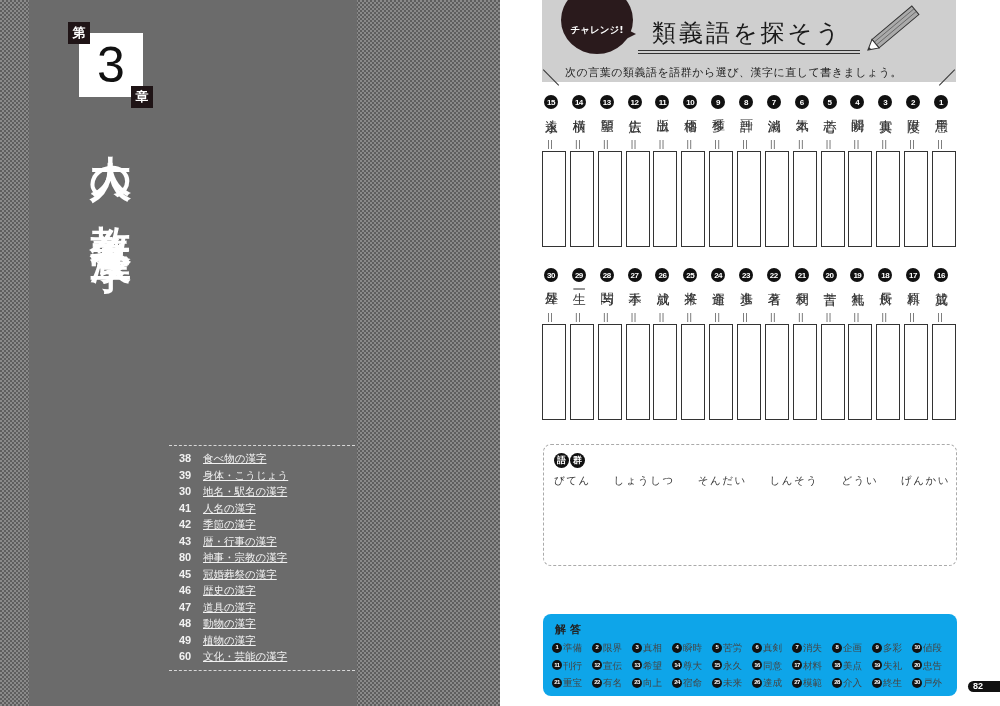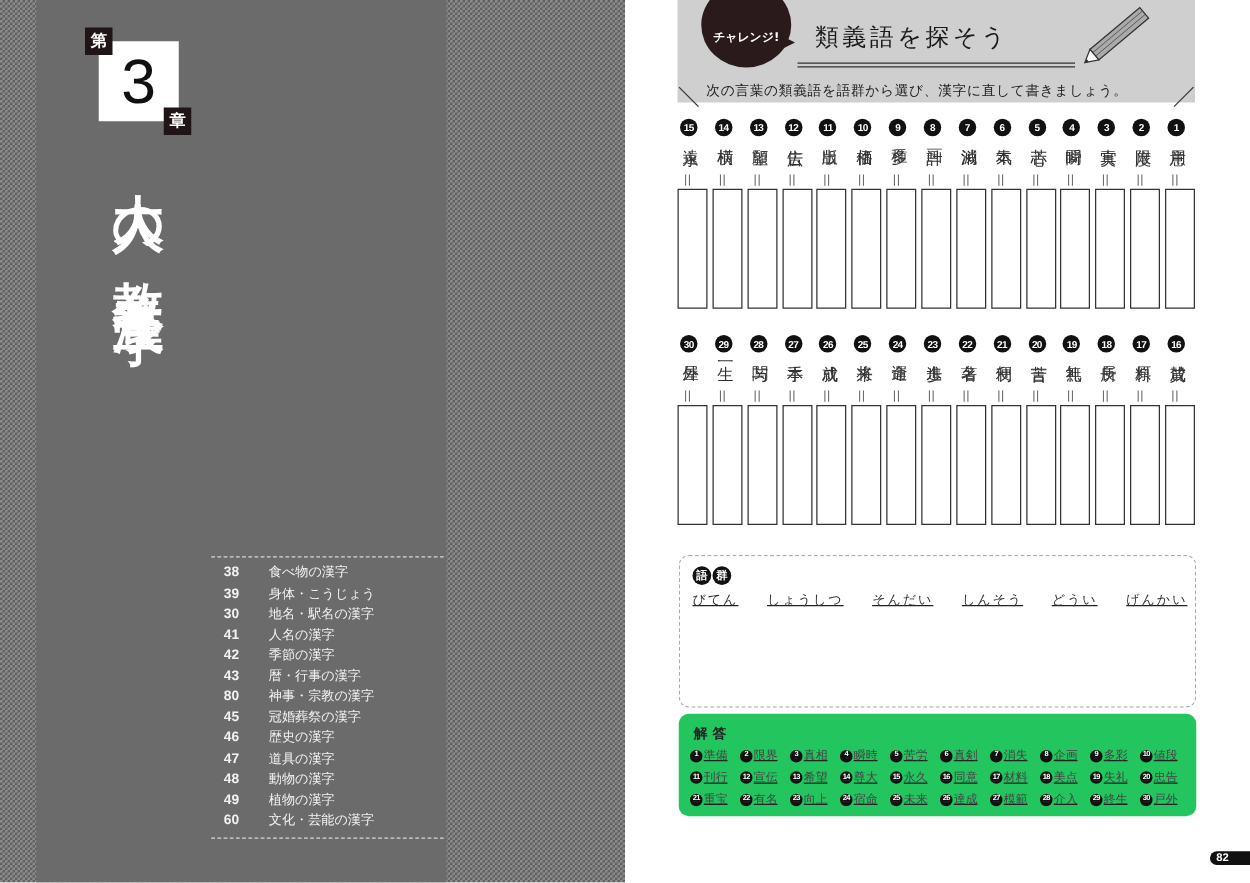--- a/index.html
+++ b/index.html
@@ -38,21 +38,21 @@
     color: #fff; font-weight: bold; font-size: 41px; line-height: 49px;
     writing-mode: vertical-rl; letter-spacing: 8px;
   }
   .toc-dash {
     position: absolute; left: 140px; width: 186px; height: 0;
     border-top: 1px dashed #d8d8d8;
   }
   .toc-list { position: absolute; left: 150px; top: 450px; list-style: none; }
   .toc-item { height: 16.5px; line-height: 16.5px; color: #f2f2f2; font-size: 10.5px; white-space: nowrap; }
   .toc-num { display: inline-block; width: 17px; font-weight: bold; font-family: "Liberation Sans", sans-serif; font-size: 11px; }
-  .toc-label { margin-left: 19px; }
+  .toc-label { margin-left: 7px; text-decoration: underline; }
 
   
   .right-page { position: absolute; left: 500px; top: 0; width: 500px; height: 706px; background: #fff; }
   .header-band {
     position: absolute; left: 42px; top: 0; width: 414px; height: 82px; background: #cfcfcf;
   }
   .corner-line { position: absolute; width: 22px; height: 1px; background: #333; }
   .corner-line.left { left: 540px; top: 77px; transform: rotate(45deg); }
   .corner-line.right { left: 936px; top: 77px; transform: rotate(-45deg); }
   .bubble-circle {
@@ -62,21 +62,21 @@
   .bubble-tail {
     position: absolute; left: 620px; top: 26px; width: 0; height: 0;
     border-top: 8px solid transparent; border-bottom: 8px solid transparent;
     border-left: 16px solid #2a1a1c;
   }
   .bubble-text {
     position: absolute; left: 563px; top: 24px; width: 68px; text-align: center;
     color: #fff; font-weight: bold; font-size: 9.5px; white-space: nowrap;
   }
   .page-title {
-    position: absolute; left: 652px; top: 17px; font-size: 19px; color: #1a1a1a;
+    position: absolute; left: 652px; top: 17px; font-size: 24px; color: #1a1a1a;
     letter-spacing: 3px; white-space: nowrap; font-family: "DejaVu Serif", serif;
   }
   .title-underline { position: absolute; left: 638px; width: 222px; height: 1px; background: #333; }
   .pencil-icon { position: absolute; left: 860px; top: 0; width: 70px; height: 56px; }
   .instruction {
     position: absolute; left: 565px; top: 65px; width: 360px; font-size: 11px; color: #222;
     white-space: nowrap; letter-spacing: 0.5px;
   }
 
   .q-row { position: absolute; left: 540px; width: 418px; height: 160px; }
@@ -99,31 +99,31 @@
 
   .word-bank {
     position: absolute; left: 543px; top: 444px; width: 414px; height: 122px;
     border: 1.5px dashed #aaa; border-radius: 8px;
   }
   .word-bank-title { position: absolute; left: 10px; top: 8px; display: flex; gap: 1px; }
   .wb-badge {
     width: 15px; height: 15px; border-radius: 50%; background: #111; color: #fff;
     font-size: 9px; font-weight: bold; display: flex; align-items: center; justify-content: center;
   }
-  .wb-grid { position: absolute; left: 10px; top: 26px; width: 396px; text-decoration: underline; }
+  .wb-grid { position: absolute; left: 10px; top: 26px; width: 396px; }
   .wb-row { display: flex; justify-content: space-between; height: 18.6px; line-height: 18.6px; }
   .wb-cell { font-size: 10.5px; color: #333; letter-spacing: 1.5px; white-space: nowrap; }
 
   .answer-box {
-    position: absolute; left: 543px; top: 571px; width: 414px; height: 82px;
-    background: #22c55e; border-radius: 8px;
+    position: absolute; left: 543px; top: 614px; width: 414px; height: 82px;
+    background: #0ea5e9; border-radius: 8px;
   }
   .answer-title { position: absolute; left: 12px; top: 8px; font-weight: bold; font-size: 11px; letter-spacing: 4px; color: #222; }
   .ans-grid { position: absolute; left: 9px; top: 25px; width: 400px; }
-  .ans-row { display: flex; height: 17.5px; line-height: 17.5px; text-decoration: underline; }
+  .ans-row { display: flex; height: 17.5px; line-height: 17.5px; }
   .ans-cell { width: 40px; font-size: 9.5px; color: #444; white-space: nowrap; display: flex; align-items: center; }
   .ans-badge {
     display: inline-flex; width: 10px; height: 10px; border-radius: 50%; background: #111; color: #fff;
     font-size: 6px; font-weight: bold; align-items: center; justify-content: center; margin-right: 1px;
     font-family: "Liberation Sans", sans-serif; letter-spacing: -0.5px; flex-shrink: 0;
   }
 
   .page-number {
     position: absolute; left: 968px; top: 681px; width: 40px; height: 11px; background: #111;
     border-radius: 6px 0 0 6px; color: #fff; font-size: 9px; font-weight: bold; line-height: 11px;

